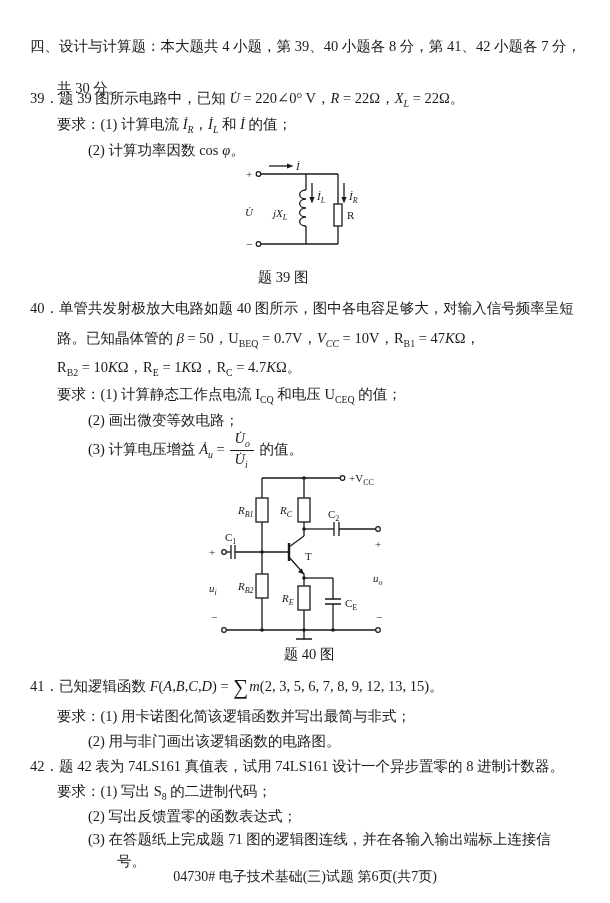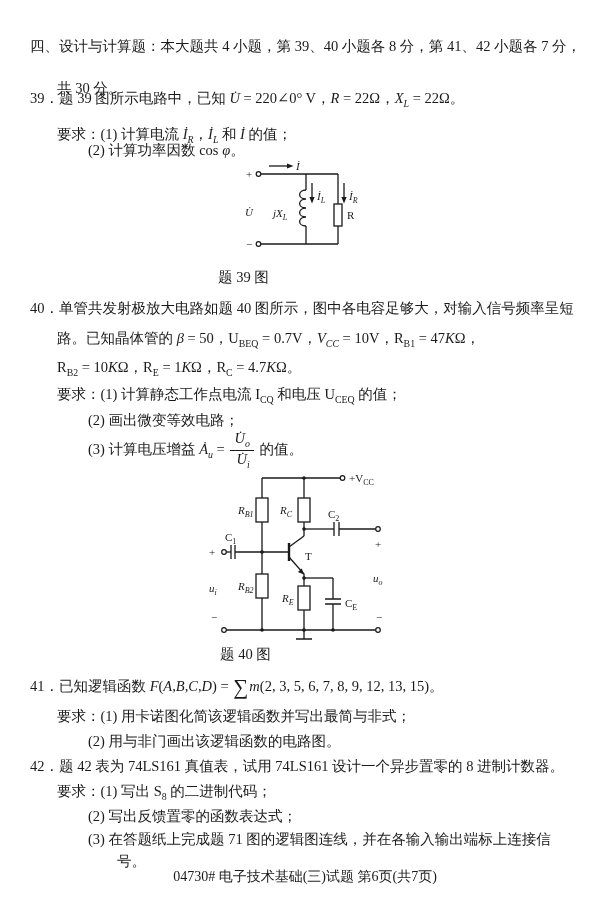--- a/index.html
+++ b/index.html
@@ -4,23 +4,23 @@
 <style>
   html,body{margin:0;padding:0;background:#e8e8e8;}
   .page{
     position:relative;width:610px;height:903px;background:#ffffff;
     font-family:"Liberation Serif","DejaVu Serif",serif;
     color:#1a1a1a;overflow:hidden;margin:0 auto;
   }
   .line{position:absolute;white-space:nowrap;font-size:14.5px;line-height:20px;}
   .line i{font-style:italic;}
   sub{font-size:0.68em;}
-  .caption{position:absolute;font-size:14.5px;}
+  .caption{position:absolute;font-size:14.5px;text-align:center;}
   .sigma{font-size:21px;vertical-align:-3px;padding:0 1px;}
-  .frac{display:inline-block;vertical-align:middle;text-align:right;line-height:1.05;margin:0 2px;}
+  .frac{display:inline-block;vertical-align:middle;text-align:left;line-height:1.05;margin:0 2px;}
   .frac .num{display:block;border-bottom:1px solid #1a1a1a;padding:0 4px 1px;}
   .frac .den{display:block;padding:1px 4px 0;font-family:Liberation Serif, serif;}
   .footer{position:absolute;left:0;width:610px;text-align:center;font-size:14px;}
   svg{position:absolute;overflow:visible;}
   svg text{font-family:"Liberation Serif","DejaVu Serif",serif;font-size:11px;fill:#1a1a1a;}
   svg text.it{font-style:italic;}
   .ss{font-size:8px;}
   .wire{stroke:#1a1a1a;stroke-width:1.3;fill:none;}
   .thick{stroke:#1a1a1a;stroke-width:2.4;fill:none;}
   .comp{stroke:#1a1a1a;stroke-width:1.3;fill:#ffffff;}
@@ -30,21 +30,21 @@
 </style>
 </head>
 <body>
 
 <div class="page">
 
   <div class="line" style="top:36px;left:30px">四、设计与计算题：本大题共 4 小题，第 39、40 小题各 8 分，第 41、42 小题各 7 分，</div>
   <div class="line" style="top:78px;left:57px">共 30 分。</div>
 
   <div class="line" style="top:88px;left:30px">39．题 39 图所示电路中，已知 <i>U̇</i> = 220∠0° V，<i>R</i> = 22Ω，<i>X<sub>L</sub></i> = 22Ω。</div>
-  <div class="line" style="top:124px;left:57px">要求：(1) 计算电流 <i>İ<sub>R</sub></i>，<i>İ<sub>L</sub></i> 和 <i>İ</i> 的值；</div>
+  <div class="line" style="top:114px;left:57px">要求：(1) 计算电流 <i>İ<sub>R</sub></i>，<i>İ<sub>L</sub></i> 和 <i>İ</i> 的值；</div>
   <div class="line" style="top:140px;left:88px">(2) 计算功率因数 cos <i>φ</i>。</div>
 
   <svg style="top:160px;left:243px" width="130" height="105" viewBox="0 0 130 105">
     <g>
       <path class="wire" d="M18,14 H95"></path>
       <path class="wire" d="M18,84 H95"></path>
       <path class="wire" d="M63,14 V30"></path>
       <path class="wire" d="M63,30 c-8.5,0 -8.5,9 0,9 c-8.5,0 -8.5,9 0,9 c-8.5,0 -8.5,9 0,9 c-8.5,0 -8.5,9 0,9"></path>
       <path class="wire" d="M63,66 V84"></path>
       <path class="wire" d="M95,14 V44 M95,66 V84"></path>
@@ -136,21 +136,21 @@
     <text class="it" x="78" y="134"><tspan>R</tspan><tspan class="ss" dy="3">E</tspan></text>
     <text x="141" y="139"><tspan>C</tspan><tspan class="ss" dy="3">E</tspan></text>
     <text x="101" y="92">T</text>
     <text x="5" y="88">+</text>
     <text class="it" x="5" y="124"><tspan>u</tspan><tspan class="ss" dy="3">i</tspan></text>
     <text x="7" y="153">−</text>
     <text x="171" y="80">+</text>
     <text class="it" x="169" y="114"><tspan>u</tspan><tspan class="ss" dy="3">o</tspan></text>
     <text x="172" y="153">−</text>
   </svg>
-  <div class="caption" style="top:645px;left:220px;width:130px">题 40 图</div>
+  <div class="caption" style="top:645px;left:244px;width:130px">题 40 图</div>
 
   <div class="line" style="top:676px;left:30px">
     <span>41．已知逻辑函数 <i>F</i>(<i>A</i>,<i>B</i>,<i>C</i>,<i>D</i>) = </span><span class="sigma">∑</span><span><i>m</i>(2, 3, 5, 6, 7, 8, 9, 12, 13, 15)。</span>
   </div>
   <div class="line" style="top:706px;left:57px">要求：(1) 用卡诺图化简该逻辑函数并写出最简与非式；</div>
   <div class="line" style="top:731px;left:88px">(2) 用与非门画出该逻辑函数的电路图。</div>
 
   <div class="line" style="top:756px;left:30px">42．题 42 表为 74LS161 真值表，试用 74LS161 设计一个异步置零的 8 进制计数器。</div>
   <div class="line" style="top:781px;left:57px">要求：(1) 写出 S<sub>8</sub> 的二进制代码；</div>
   <div class="line" style="top:806px;left:88px">(2) 写出反馈置零的函数表达式；</div>

